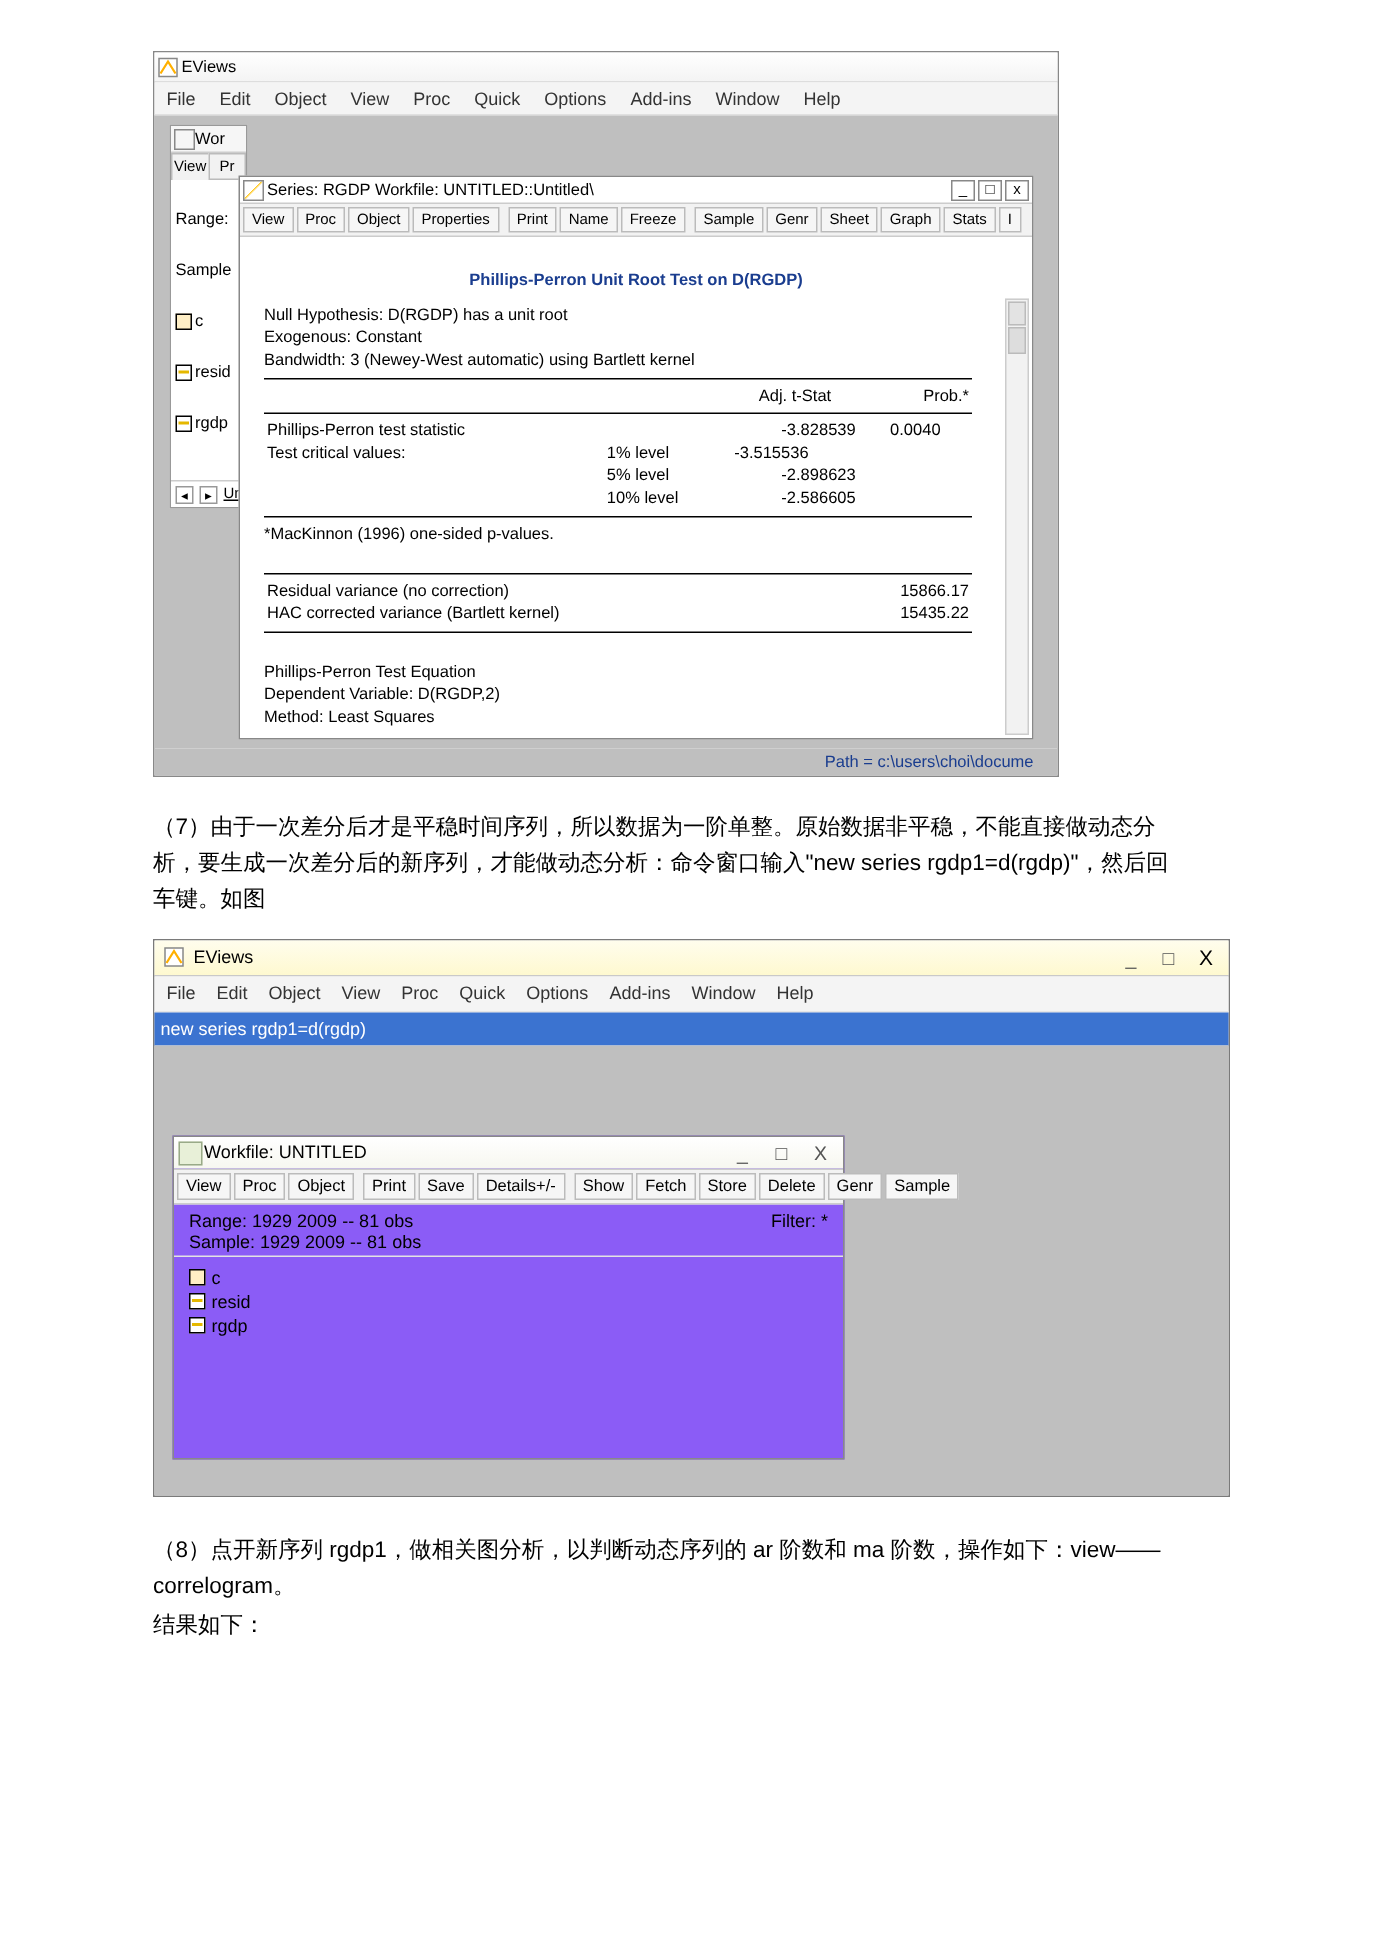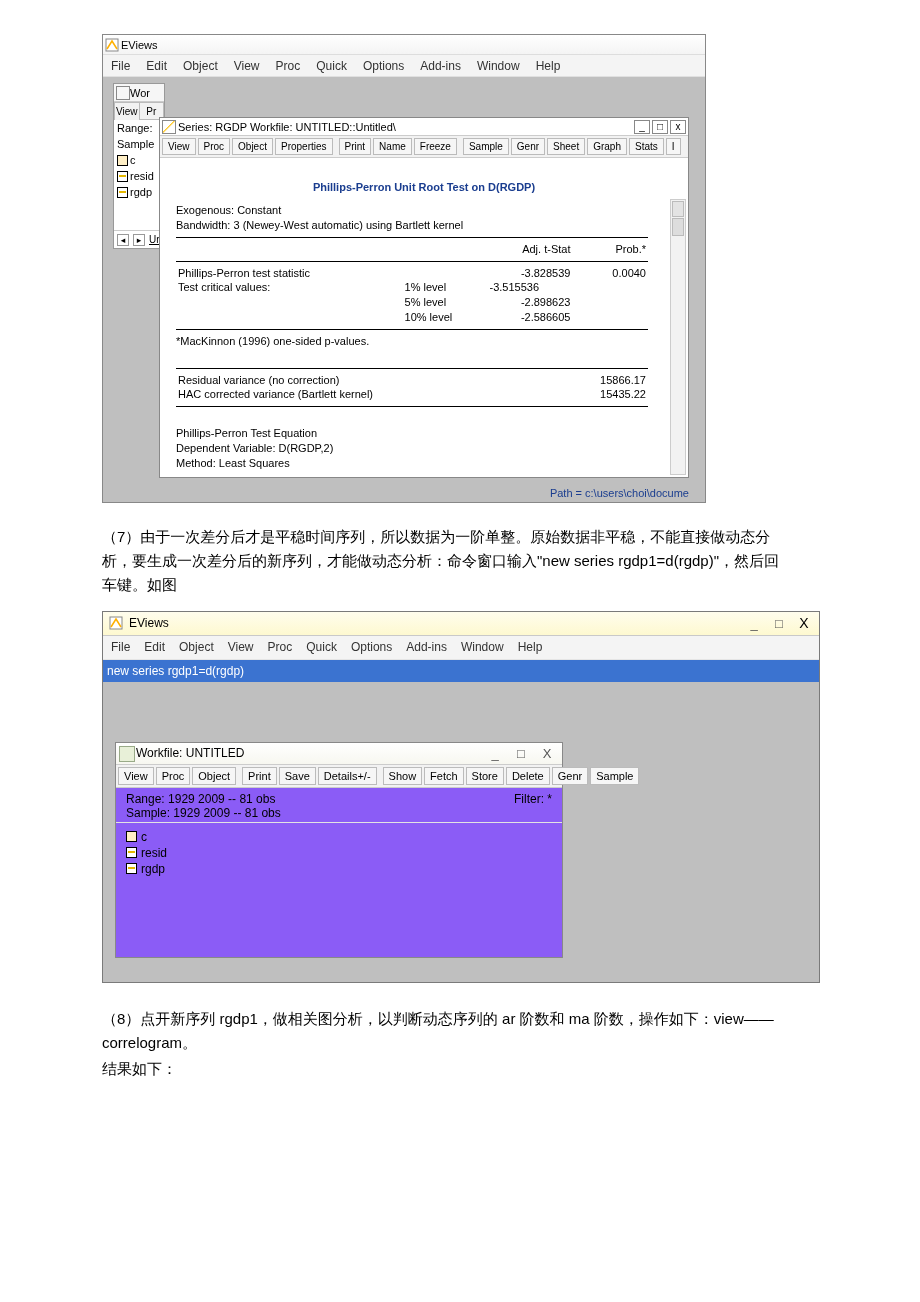--- a/index.html
+++ b/index.html
@@ -11,21 +11,21 @@
   .w1-title{background:linear-gradient(#fff,#F4F4F4);border-bottom:1px solid #ddd;height:20px;display:flex;align-items:center;font-size:11px;}
   .w1-title .ticon{width:18px;height:18px;display:flex;align-items:center;justify-content:center;}
   .ticon svg{width:14px;height:14px;}
   .w1-menu{background:#F4F4F4;height:22px;display:flex;align-items:center;gap:16px;padding:0 8px;font-size:12px;color:#333;border-bottom:1px solid #e0e0e0;}
   .w1-body{position:relative;background:#BFBFBF;padding:40px 0 6px 10px;}
   .sidepanel{position:absolute;left:10px;top:6px;width:52px;border:1px solid #999;background:#fff;font-size:11px;}
   .sp-title{background:#F6F6F6;border-bottom:1px solid #ccc;height:18px;display:flex;align-items:center;padding-left:16px;position:relative;}
   .sp-title::before{content:"";position:absolute;left:2px;top:2px;width:12px;height:12px;border:1px solid #888;}
   .spbtn{border:1px solid #bbb;background:#F2F2F2;height:18px;display:flex;align-items:center;justify-content:center;font-size:10px;border-bottom:0;}
   .spbtn:last-of-type{border-bottom:1px solid #bbb;}
-  .sprow{height:16px;padding-left:3px;display:flex;align-items:center;gap:2px;}
+  .sprow{height:16px;padding-left:3px;display:flex;align-items:center;gap:2px;margin-top:18px;}
   .sico{width:11px;height:11px;display:inline-block;}
   .sico.b{border:1px solid #000;background:#FFEFC6;}
   .sico.m{border:1px solid #000;background:#fff;position:relative;}
   .sico.m::after{content:"";position:absolute;left:1px;top:3px;right:1px;border-top:2px solid #e5b800;}
   .spscroll{height:30px;background:#fff;}
   .spfoot{height:18px;border-top:1px solid #ccc;display:flex;align-items:center;gap:4px;font-size:10px;padding-left:3px;}
   .spfoot .arr{border:1px solid #999;width:12px;height:12px;display:flex;align-items:center;justify-content:center;font-size:9px;}
 
   .inner{position:relative;left:46px;width:530px;border:1px solid #888;background:#fff;font-size:11px;}
   .inner-title{background:#fff;height:18px;display:flex;align-items:center;border-bottom:1px solid #ccc;padding-left:18px;position:relative;}
@@ -148,41 +148,42 @@
           <span class="tb gap">Sample</span>
           <span class="tb">Genr</span>
           <span class="tb">Sheet</span>
           <span class="tb">Graph</span>
           <span class="tb">Stats</span>
           <span class="tb">I</span>
         </div>
         <div class="testtitle">Phillips-Perron Unit Root Test on D(RGDP)</div>
         <div class="content">
           <div class="sbar"></div>
+          <div>Null Hypothesis: D(RGDP) has a unit root</div>
           <div>Exogenous: Constant</div>
           <div>Bandwidth: 3 (Newey-West automatic) using Bartlett kernel</div>
           <hr class="ln">
           <table class="tbl">
             <tbody>
                 <tr>
                   <td style="width:48%"></td>
                   <td style="width:18%"></td>
-                  <td style="width:18%;text-align:right">Adj. t-Stat</td>
+                  <td style="width:18%;text-align:center">Adj. t-Stat</td>
                   <td style="width:16%;text-align:right">Prob.*</td>
                 </tr>
           </tbody>
             </table>
           <hr class="ln">
           <table class="tbl">
             <tbody>
                 <tr>
                   <td style="width:48%">Phillips-Perron test statistic</td>
                   <td style="width:18%"></td>
                   <td style="width:18%;text-align:right">-3.828539</td>
-                  <td style="width:16%;text-align:right">0.0040</td>
+                  <td style="width:16%;text-align:center">0.0040</td>
                 </tr>
             <tr>
                   <td>Test critical values:</td>
                   <td>1% level</td>
                   <td style="text-align:left">-3.515536</td>
                   <td></td>
                 </tr>
             <tr>
                   <td></td>
                   <td>5% level</td>

